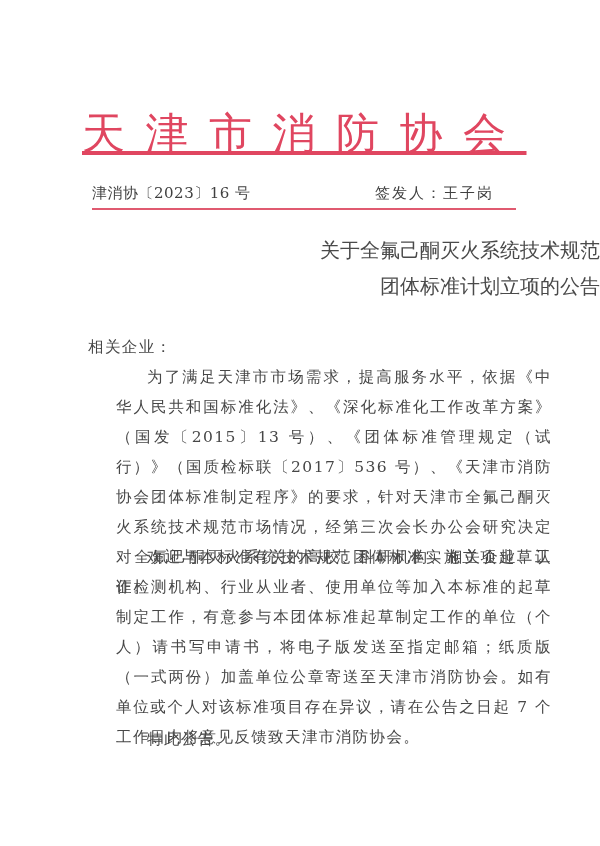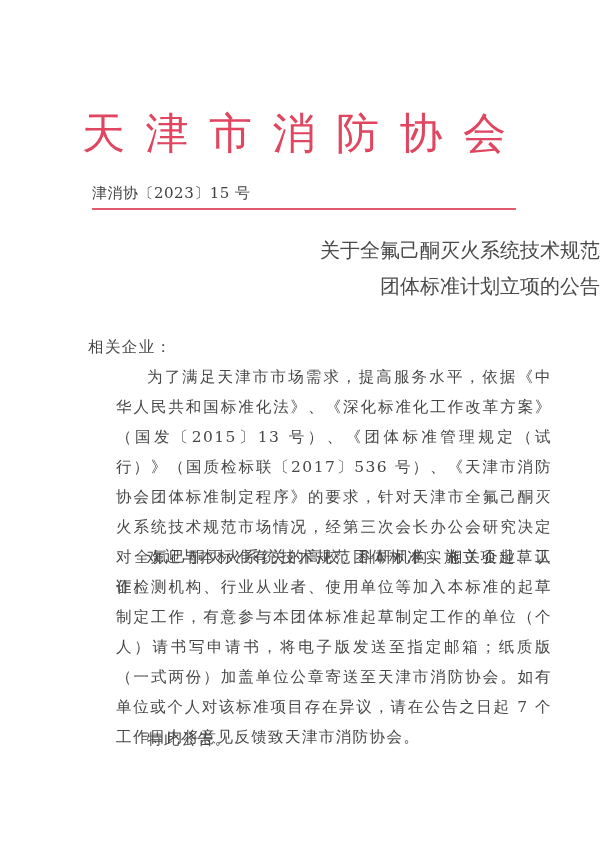--- a/index.html
+++ b/index.html
@@ -3,21 +3,21 @@
 <meta charset="utf-8">
 <style>
   html, body { margin: 0; padding: 0; }
   body {
     width: 600px; height: 846px; background: #ffffff; position: relative; overflow: hidden;
     font-family: "DejaVu Serif", "Liberation Serif", serif; color: #3a3a3a;
   }
   .org-title {
     position: absolute; left: 82px; top: 108px; width: 440px;
     font-family: "DejaVu Sans", sans-serif;
-    font-size: 43px; color: #e04660; letter-spacing: 20.5px; white-space: nowrap; line-height: 50px;
+    font-size: 43px; color: #e04660; letter-spacing: 20.5px; white-space: nowrap; line-height: 50px; text-decoration: underline;
   }
   .docnum-row {
     position: absolute; left: 92px; top: 180px; width: 422px; height: 24px;
     font-size: 15px; color: #404040;
   }
   .docnum { position: absolute; left: 0; top: 4px; letter-spacing: 0.5px; }
   .signer { position: absolute; right: 20px; top: 4px; letter-spacing: 2px; }
   .red-line {
     position: absolute; left: 92px; top: 208px; width: 424px; height: 2px; background: #e05a70;
   }
@@ -37,21 +37,22 @@
   .p2 { top: 542px; }
   .p3 { top: 724px; }
 </style>
 </head>
 <body>
 
 <div>
   <div class="org-title">天津市消防协会</div>
 
   <div class="docnum-row">
-    <span class="docnum">津消协〔2023〕15 号</span>
+    <span class="docnum">津消协〔2023〕16 号</span>
+    <span class="signer">签发人：王子岗</span>
   </div>
   <div class="red-line"></div>
 
   <div class="doc-title t1">关于全氟己酮灭火系统技术规范</div>
   <div class="doc-title t2">团体标准计划立项的公告</div>
 
   <div class="body-text salutation">相关企业：</div>
   <div class="body-text para p1">为了满足天津市市场需求，提高服务水平，依据《中华人民共和国标准化法》、《深化标准化工作改革方案》（国发〔2015〕13 号）、《团体标准管理规定（试行）》（国质检标联〔2017〕536 号）、《天津市消防协会团体标准制定程序》的要求，针对天津市全氟己酮灭火系统技术规范市场情况，经第三次会长办公会研究决定对全氟己酮灭火系统技术规范团体标准实施立项起草工作。</div>
   <div class="body-text para p2">欢迎与本标准有关的高校、科研机构、相关企业、认证检测机构、行业从业者、使用单位等加入本标准的起草制定工作，有意参与本团体标准起草制定工作的单位（个人）请书写申请书，将电子版发送至指定邮箱；纸质版（一式两份）加盖单位公章寄送至天津市消防协会。如有单位或个人对该标准项目存在异议，请在公告之日起 7 个工作日内将意见反馈致天津市消防协会。</div>
   <div class="body-text para p3">特此公告。</div>

